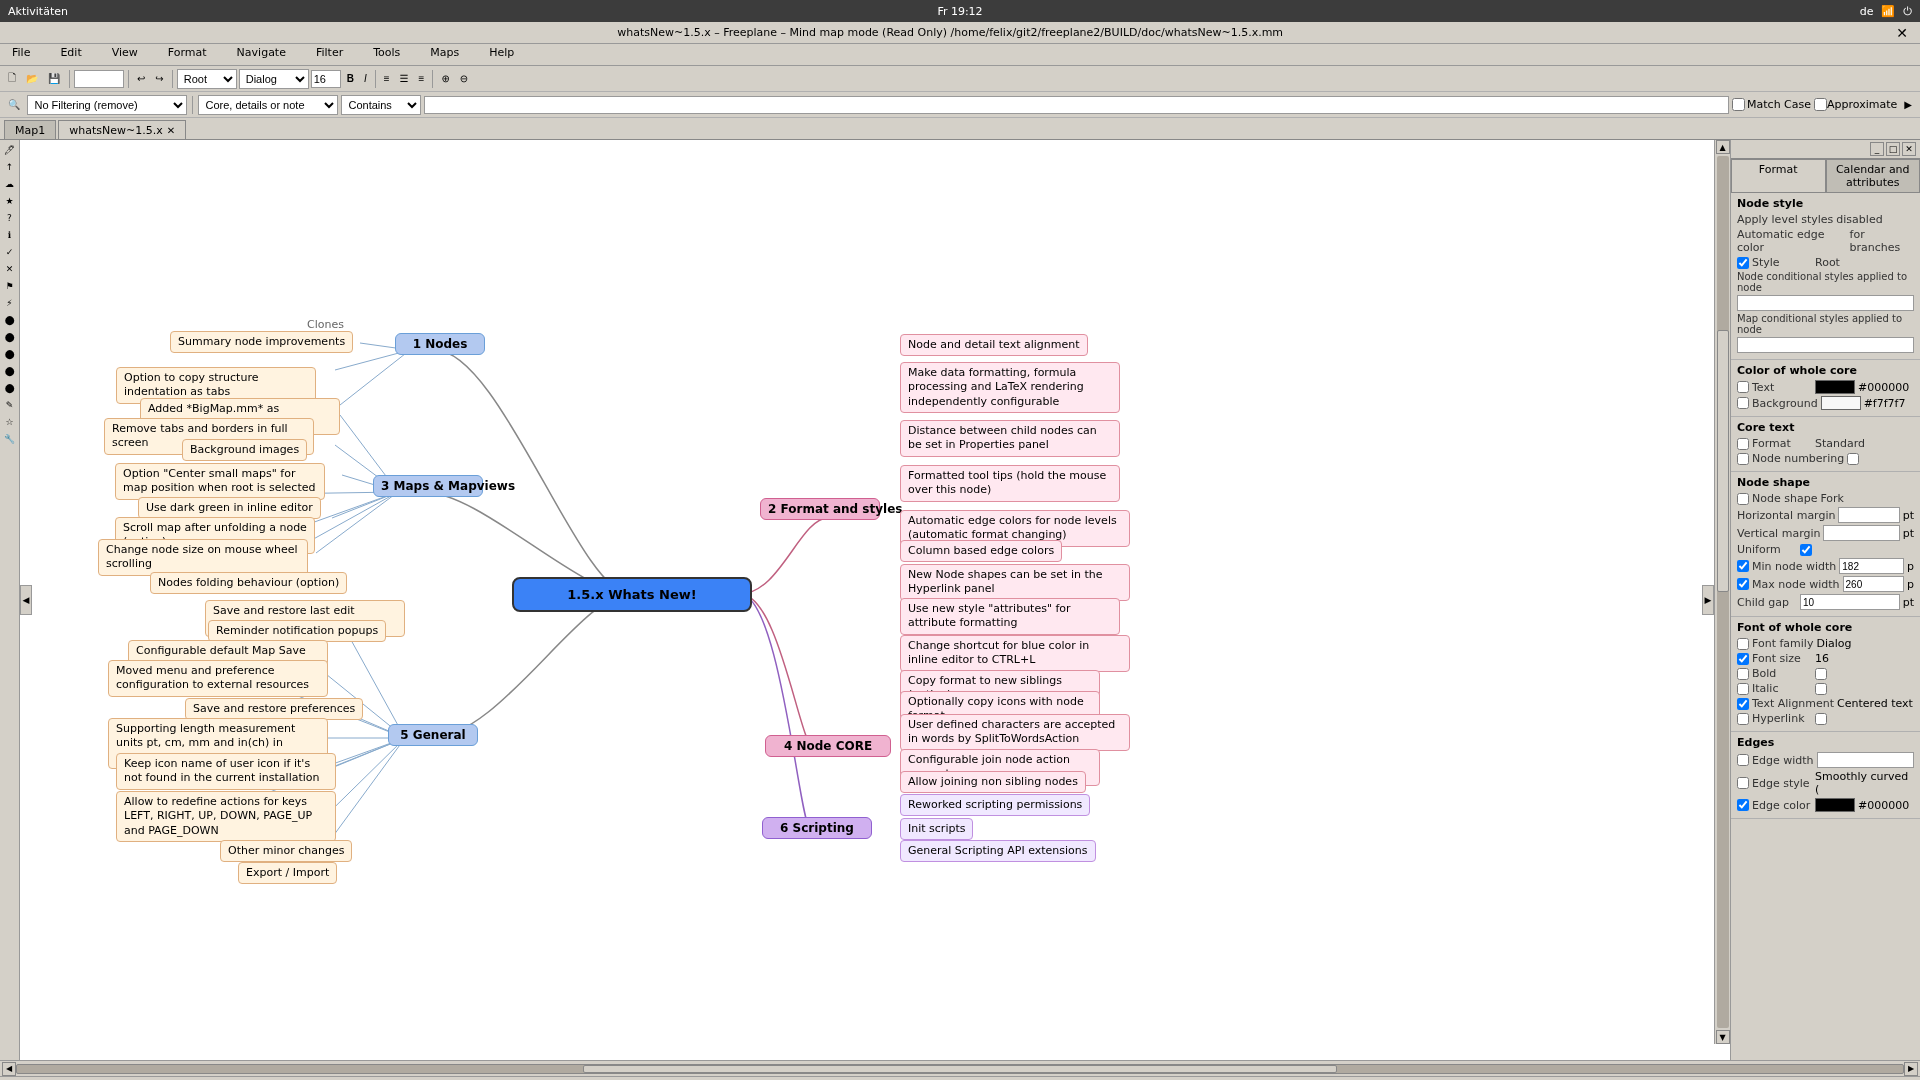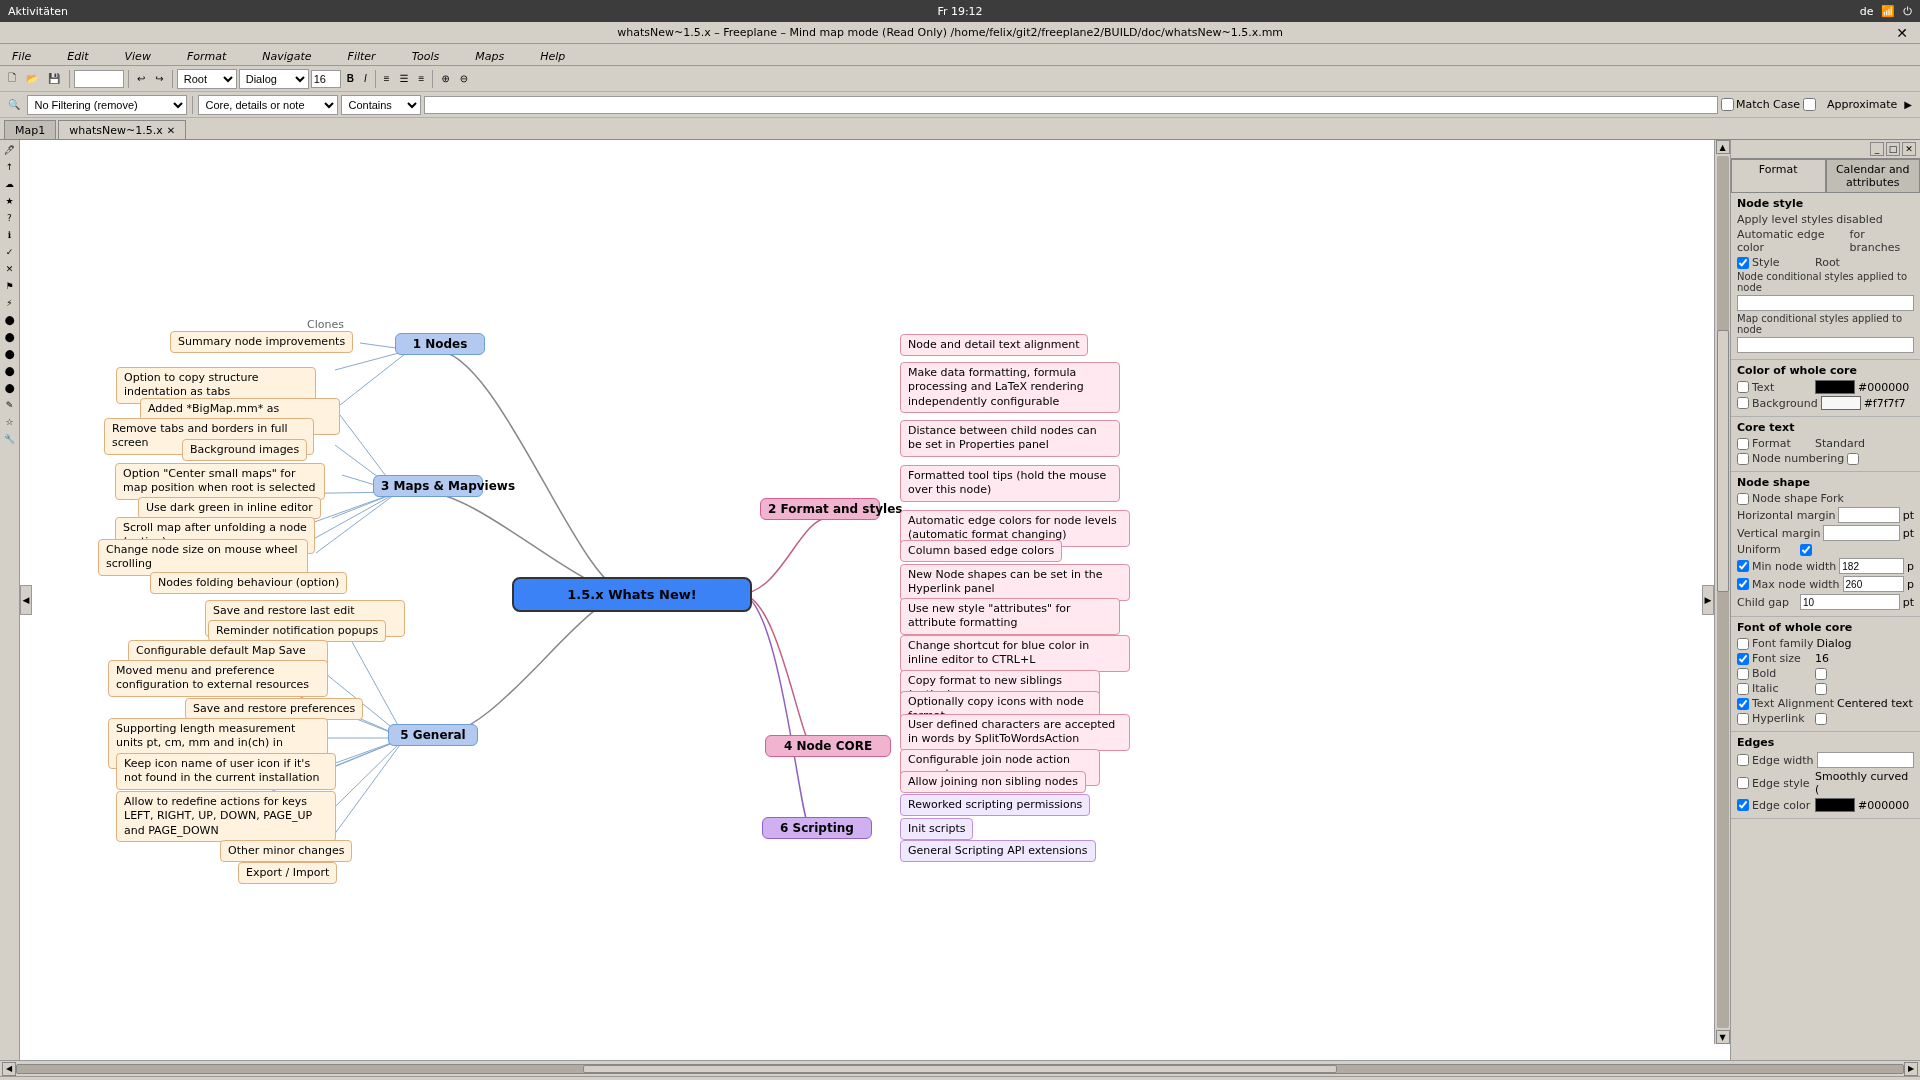--- a/index.html
+++ b/index.html
@@ -32,25 +32,24 @@
       font-size: 11px;
     }
     #title-bar .title { flex: 1; text-align: center; font-size: 11px; }
     #title-bar .close-btn { cursor: pointer; font-size: 14px; padding: 0 4px; }
 
     
     #menu-bar {
       background: #d4d0c8;
       height: 22px;
       display: flex;
-      align-items: flex-end;
+      align-items: flex-start;
       padding: 0 4px;
       border-bottom: 1px solid #999;
-      gap: 20px;
-      font-style: italic;
+      gap: 14px;
     }
     .menu-item {
       padding: 2px 8px;
       cursor: pointer;
       font-size: 11px;
     }
 
     
     .toolbar {
       background: #d4d0c8;
@@ -432,21 +431,21 @@
     <option>Core, details or note</option>
   </select>
   <select class="toolbar-select" style="width:80px">
     <option>Contains</option>
   </select>
   <input class="toolbar-input" style="width: 200px; flex: 1 1 0%;">
   <label style="display:flex;align-items:center;gap:2px">
     <input type="checkbox" style="">
     <span>Match Case</span>
   </label>
-  <label style="display:flex;align-items:center;gap:11px">
+  <label style="display:flex;align-items:center;gap:0">
     <input type="checkbox" style="">
     <span>Approximate</span>
   </label>
   <button class="toolbar-btn">▶</button>
 </div>
 
 <div id="tab-bar">
   <div class="tab">
     <span>Map1</span>
   </div>

